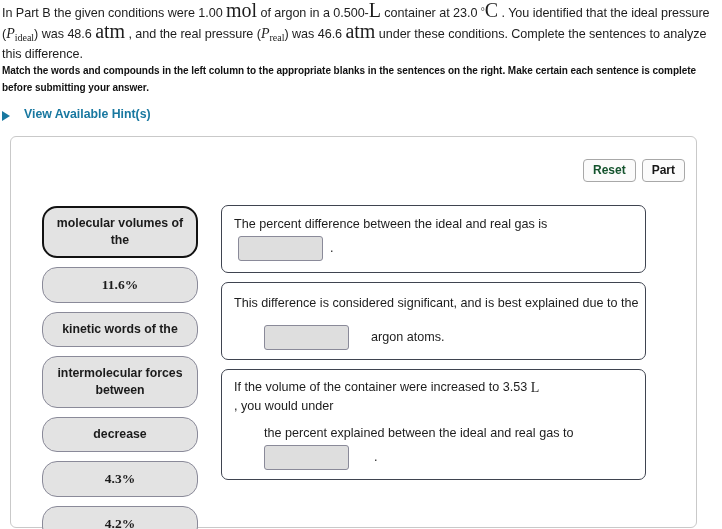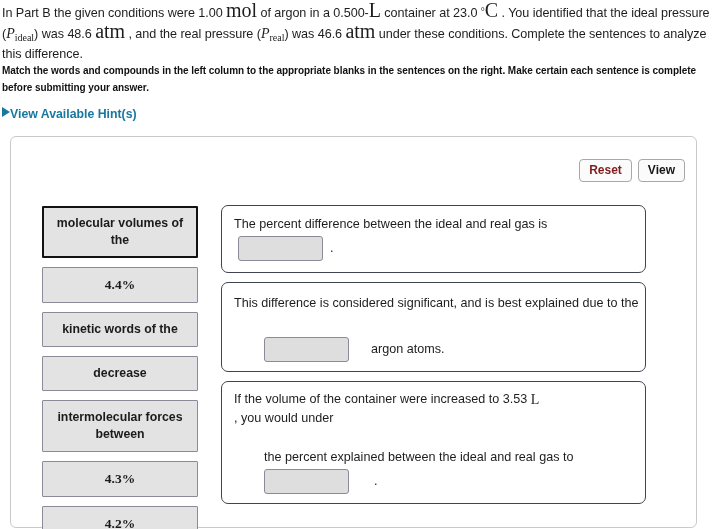--- a/index.html
+++ b/index.html
@@ -72,22 +72,22 @@
     color: #111111;
     letter-spacing: -0.05px;
   }
 
   
   .hints-row {
     position: absolute;
     left: 2px;
     top: 107px;
     display: flex;
-    align-items: flex-start;
-    gap: 0;
+    align-items: flex-end;
+    gap: 14px;
     cursor: pointer;
   }
   .hint-triangle {
     width: 0;
     height: 0;
     border-left: 8px solid #1878a0;
     border-top: 5.5px solid transparent;
     border-bottom: 5.5px solid transparent;
     display: block;
   }
@@ -123,39 +123,39 @@
     font-weight: bold;
     padding: 3px 9px 4px 9px;
     border: 1px solid #a8a8a8;
     border-radius: 4px;
     background: #fbfbfb;
     box-sizing: border-box;
     line-height: 14px;
     cursor: pointer;
   }
   .tool-btn.reset {
-    color: #7f1d1d;
+    color: #14532d;
   }
   .tool-btn.help {
     color: #161616;
   }
 
   
   .tile-bank {
     position: absolute;
     left: 31px;
     top: 69px;
     width: 156px;
   }
   .tile {
     width: 156px;
     box-sizing: border-box;
     background: #e3e3e3;
     border: 1.5px solid #8a8a99;
-    border-radius: 1px;
+    border-radius: 15px;
     color: #1b1b1b;
     font-weight: bold;
     font-size: 12.3px;
     text-align: center;
     padding: 8px 6px;
     margin-bottom: 9px;
     line-height: 17px;
     cursor: move;
     user-select: none;
   }
@@ -210,21 +210,21 @@
     cursor: pointer;
   }
   .blank.wide {
     width: 85px;
   }
   .sentence-box.two-line {
     padding-top: 8px;
     padding-bottom: 7px;
   }
   .sentence-box.two-line .row2 {
-    margin-top: 20px;
+    margin-top: 8px;
     padding-left: 30px;
   }
   .row2 .blank {
     margin-left: 0;
     margin-right: 22px;
   }
   .unit-serif {
     font-family: "Liberation Serif", serif;
     font-size: 14px;
   }
@@ -243,29 +243,29 @@
 
   <div class="hints-row">
     <span class="hint-triangle"></span>
     <span class="hints-label">View Available Hint(s)</span>
   </div>
 
   <div class="answer-panel">
 
     <div class="panel-tools">
       <button class="tool-btn reset">Reset</button>
-      <button class="tool-btn help">View</button>
+      <button class="tool-btn help">Part</button>
     </div>
 
     <div class="tile-bank">
       <div class="tile selected">molecular volumes of the</div>
-      <div class="tile"><span class="pct">4.4%</span></div>
+      <div class="tile"><span class="pct">11.6%</span></div>
       <div class="tile">kinetic words of the</div>
+      <div class="tile">intermolecular forces between</div>
       <div class="tile">decrease</div>
-      <div class="tile">intermolecular forces between</div>
       <div class="tile"><span class="pct">4.3%</span></div>
       <div class="tile"><span class="pct">4.2%</span></div>
 
     </div>
 
     <div class="sentence-list">
 
       <div class="sentence-box">
         <div class="sentence-line">
           <span class="txt">The percent difference between the ideal and real gas is</span>

